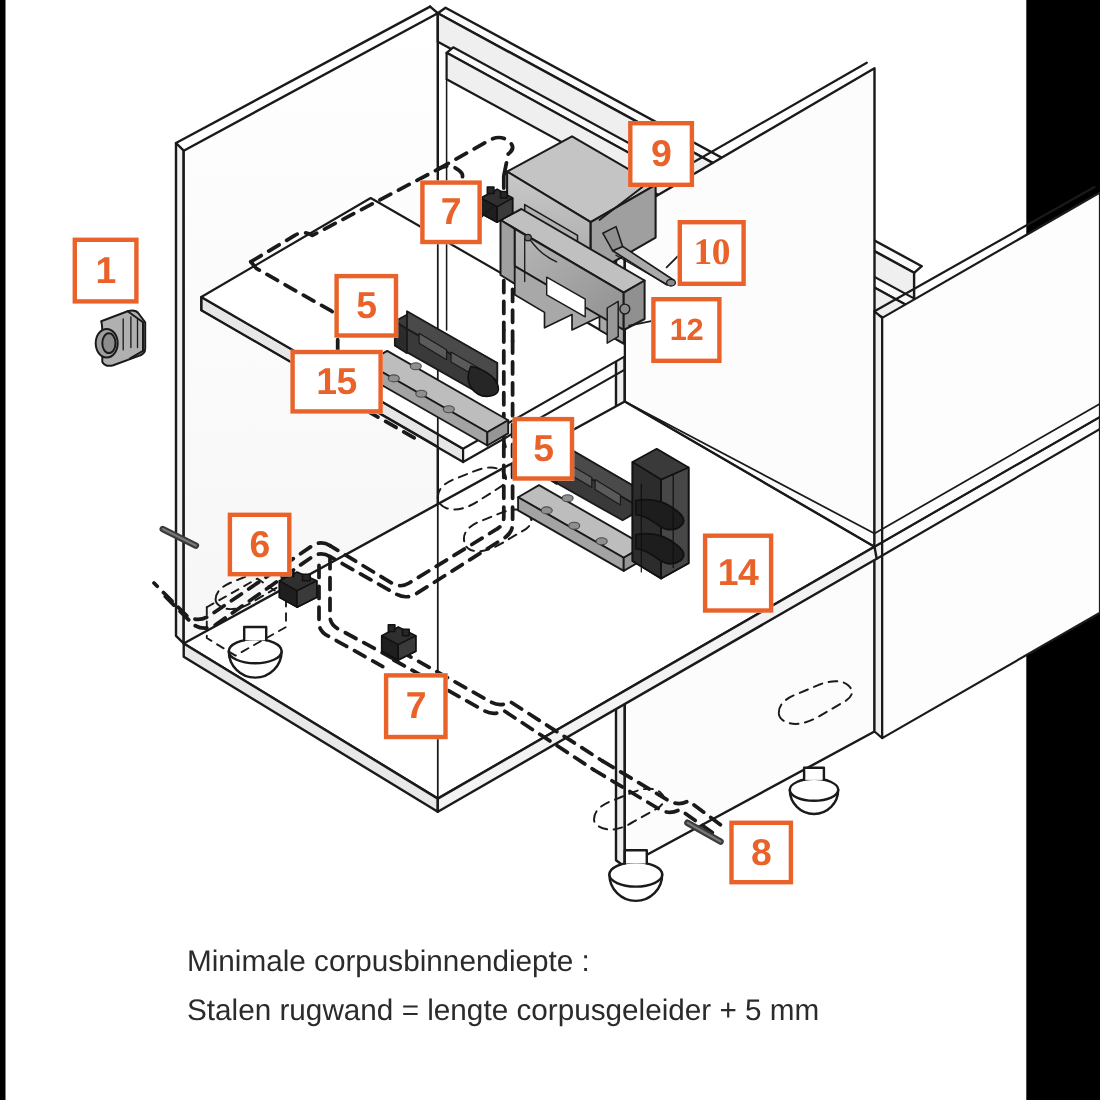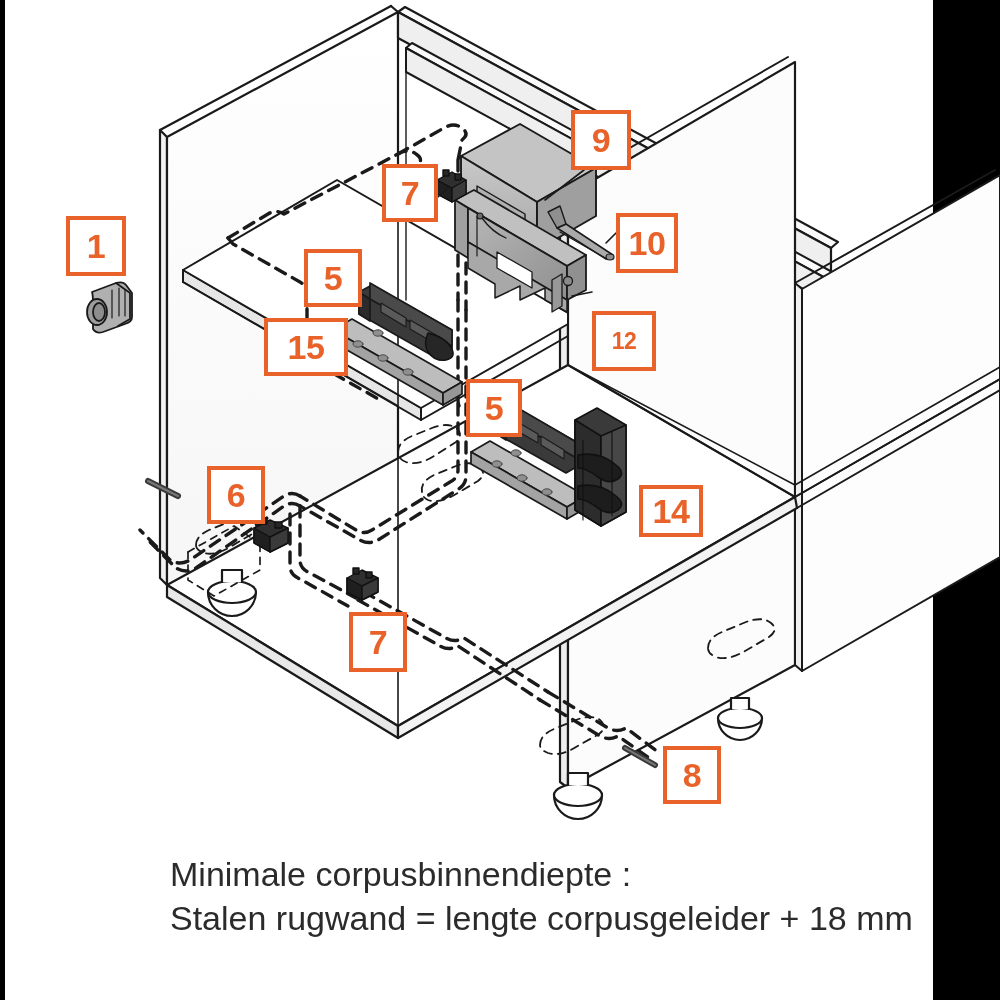--- a/index.html
+++ b/index.html
@@ -36,21 +36,21 @@
     letter-spacing:-0.5px;
     font-family:"Liberation Sans", sans-serif;
   }
   
   #caption{
     position:absolute;
     left:170px;
     top:852px;
     width:770px;
     color:#2b2b2b;
-    font-size:34px;
+    font-size:27px;
     line-height:44px;
     font-family:"Liberation Sans", sans-serif;
     font-weight:400;
     white-space:nowrap;
   }
   #caption div{white-space:nowrap;}
 </style>
 </head>
 <body>
 
@@ -331,28 +331,28 @@
         <line x1="616" y1="233" x2="606" y2="243"></line>
         <line x1="592" y1="292" x2="572" y2="296"></line>
       </g>
 
     </g>
   </svg>
 
   <div class="callout" style="left:66px;top:216px;width:60px;height:60px;font-size:34px;">1</div>
   <div class="callout" style="left:382px;top:164px;width:56px;height:58px;font-size:34px;">7</div>
   <div class="callout" style="left:571px;top:110px;width:60px;height:60px;font-size:34px;">9</div>
-  <div class="callout" style="left:616px;top:213px;width:62px;height:60px;font-size:34px;">10</div>
-  <div class="callout" style="left:592px;top:270px;width:64px;height:60px;font-size:23px;margin-top:41px;">12</div>
+  <div class="callout" style="left:616px;top:200px;width:62px;height:60px;font-size:34px;font-family:Liberation Serif, serif;">10</div>
+  <div class="callout" style="left:592px;top:270px;width:64px;height:60px;font-size:28px;">12</div>
   <div class="callout" style="left:304px;top:249px;width:58px;height:58px;font-size:34px;">5</div>
   <div class="callout" style="left:264px;top:318px;width:84px;height:58px;font-size:34px;">15</div>
   <div class="callout" style="left:466px;top:379px;width:56px;height:58px;font-size:34px;">5</div>
-  <div class="callout" style="left:639px;top:485px;width:64px;height:52px;font-size:34px;">14</div>
+  <div class="callout" style="left:639px;top:485px;width:64px;height:72px;font-size:34px;">14</div>
   <div class="callout" style="left:207px;top:466px;width:58px;height:58px;font-size:34px;">6</div>
   <div class="callout" style="left:349px;top:612px;width:58px;height:60px;font-size:34px;">7</div>
   <div class="callout" style="left:663px;top:746px;width:58px;height:58px;font-size:34px;">8</div>
 
   <div id="caption">
     <div>Minimale corpusbinnendiepte :</div>
-    <div>Stalen rugwand = lengte corpusgeleider + 18 mm</div>
+    <div>Stalen rugwand = lengte corpusgeleider + 5 mm</div>
   </div>
 
 </div>
 
 </body></html>

